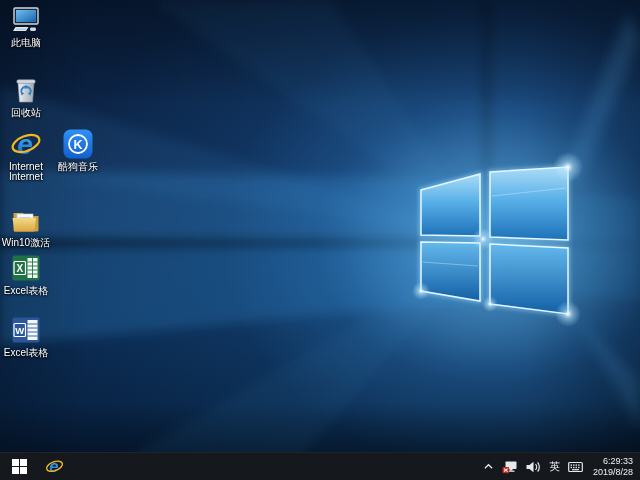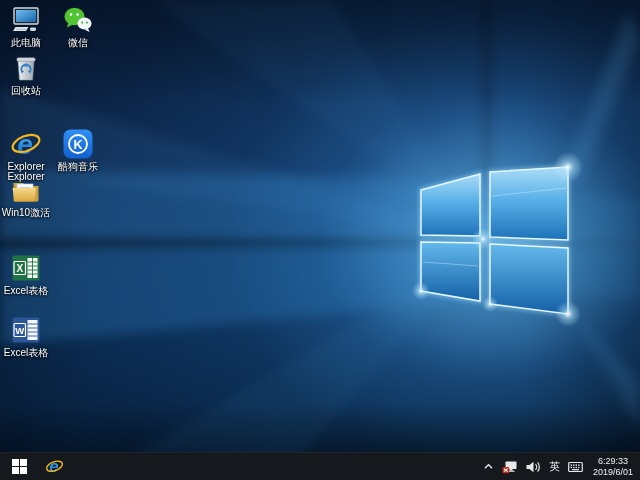--- a/index.html
+++ b/index.html
@@ -28,21 +28,21 @@
 
   
   .taskbar{position:absolute;left:0;bottom:0;width:640px;height:28px;background:#15181d;
            border-top:1px solid rgba(255,255,255,0.05);display:flex;align-items:center;z-index:6;}
   .tbtn{height:28px;display:flex;align-items:center;justify-content:center;cursor:pointer;}
   .start{width:38px;}
   .ietb{width:32px;}
   .tray{margin-left:auto;display:flex;align-items:center;gap:8px;height:28px;padding-right:2px;}
   .ticon{display:flex;align-items:center;justify-content:center;height:28px;cursor:pointer;}
   .ime{color:#eef1f3;font-size:10.5px;}
-  .clock{color:#eef1f3;font-size:9px;line-height:10.5px;text-align:center;padding:0 5px 0 2px;cursor:pointer;}
+  .clock{color:#eef1f3;font-size:9px;line-height:10.5px;text-align:right;padding:0 5px 0 2px;cursor:pointer;}
 </style>
 </head>
 <body>
 
 <div id="screen">
 
   <div class="wallpaper">
     <svg class="wallsvg" viewBox="0 0 640 480">
       <defs>
         <linearGradient id="paneTop" x1="0" y1="0" x2="0" y2="1">
@@ -125,37 +125,22 @@
         <rect x="4" y="4" width="24" height="16" rx="1.2" fill="#1b2733" stroke="#cfd9e2" stroke-width="1.4"></rect>
         <rect x="6" y="6" width="20" height="12" fill="url(#pcScr)"></rect>
         <polygon points="3,27 16,27 18.5,23 5.5,23" fill="#dfe6ec"></polygon>
         <line x1="6" y1="25.2" x2="16.5" y2="25.2" stroke="#9fb0bd" stroke-width="0.8"></line>
         <rect x="20" y="23.5" width="6" height="3.5" rx="1.4" fill="#cfd9e2"></rect>
       </svg>
     </div>
     <div class="lbl">此电脑</div>
   </div>
 
-  <div class="dicon" style="left:52px;top:4px">
-    <div class="art">
-      <svg viewBox="0 0 32 32">
-        <ellipse cx="12.5" cy="12.5" rx="10" ry="8.8" fill="#52c332"></ellipse>
-        <polygon points="6.2,19 5,23.5 10.5,20.8" fill="#52c332"></polygon>
-        <circle cx="9" cy="10.5" r="1.3" fill="#ffffff"></circle>
-        <circle cx="15.6" cy="10.5" r="1.3" fill="#ffffff"></circle>
-        <ellipse cx="22.5" cy="19.5" rx="7" ry="6" fill="#f4f7f9"></ellipse>
-        <polygon points="26,24.2 27.6,28 22.8,25.8" fill="#f4f7f9"></polygon>
-        <circle cx="20.2" cy="18.6" r="1.05" fill="#44b02c"></circle>
-        <circle cx="24.9" cy="18.6" r="1.05" fill="#44b02c"></circle>
-      </svg>
-    </div>
-    <div class="lbl">微信</div>
-  </div>
-
-  <div class="dicon" style="left:0px;top:52px">
+
+  <div class="dicon" style="left:0px;top:74px">
     <div class="art">
       <svg viewBox="0 0 32 32">
         <defs>
             <linearGradient id="binG" x1="0" y1="0" x2="1" y2="0">
           <stop offset="0" stop-color="#eef1f4"></stop>
               <stop offset="0.5" stop-color="#c3cad2"></stop>
               <stop offset="1" stop-color="#9fa8b1"></stop>
             </linearGradient>
           </defs>
         <polygon points="8,9 24,9 22.5,28 9.5,28" fill="url(#binG)" stroke="#8d959e" stroke-width="0.6"></polygon>
@@ -176,41 +161,41 @@
         <defs>
             <linearGradient id="ieG" x1="0" y1="0" x2="0" y2="1">
           <stop offset="0" stop-color="#49b8f5"></stop>
               <stop offset="1" stop-color="#1460bf"></stop>
             </linearGradient>
           </defs>
         <text x="15" y="26" font-family="'Liberation Serif',serif" font-style="italic" font-weight="bold" font-size="28" fill="url(#ieG)" text-anchor="middle">e</text>
         <ellipse cx="16" cy="15.5" rx="14" ry="7.4" fill="none" stroke="#f3b81f" stroke-width="2.2" transform="rotate(-21 16 15.5)"></ellipse>
       </svg>
     </div>
-    <div class="lbl">Explorer Explorer</div>
+    <div class="lbl">Internet Internet</div>
   </div>
 
   <div class="dicon" style="left:52px;top:128px">
     <div class="art">
       <svg viewBox="0 0 32 32">
         <defs>
             <linearGradient id="kgG" x1="0" y1="0" x2="0" y2="1">
           <stop offset="0" stop-color="#3090f5"></stop>
               <stop offset="1" stop-color="#1160cf"></stop>
             </linearGradient>
           </defs>
         <rect x="1.5" y="1.5" width="29" height="29" rx="7" fill="url(#kgG)"></rect>
         <circle cx="16" cy="16" r="9" fill="none" stroke="#ffffff" stroke-width="1.8"></circle>
         <text x="16" y="20.6" font-size="12.5" font-weight="bold" fill="#ffffff" text-anchor="middle">K</text>
       </svg>
     </div>
     <div class="lbl">酷狗音乐</div>
   </div>
 
-  <div class="dicon" style="left:0px;top:174px">
+  <div class="dicon" style="left:0px;top:204px">
     <div class="art">
       <svg viewBox="0 0 32 32">
         <defs>
             <linearGradient id="foldG" x1="0" y1="0" x2="0" y2="1">
           <stop offset="0" stop-color="#f3d98c"></stop>
               <stop offset="1" stop-color="#dca93f"></stop>
             </linearGradient>
           </defs>
         <path d="M3.5 9h9.5l2.3 3h13.2v14a1.5 1.5 0 0 1-1.5 1.5H5A1.5 1.5 0 0 1 3.5 26z" fill="#caa23f"></path>
         <rect x="7" y="10" width="16" height="16" fill="#f7f8f9" stroke="#ccd2d7" stroke-width="0.6"></rect>
@@ -318,18 +303,18 @@
             <rect x="2.6" y="5.8" width="1.4" height="1.4"></rect>
               <rect x="5.1" y="5.8" width="1.4" height="1.4"></rect>
             <rect x="7.6" y="5.8" width="1.4" height="1.4"></rect>
               <rect x="10.1" y="5.8" width="1.4" height="1.4"></rect>
             <rect x="4" y="8.1" width="7" height="1.2"></rect>
           </g>
         </svg>
       </div>
       <div class="clock">
         <div>6:29:33</div>
-        <div>2019/6/01</div>
+        <div>2019/8/28</div>
       </div>
     </div>
   </div>
 
 </div>
 
 </body></html>

